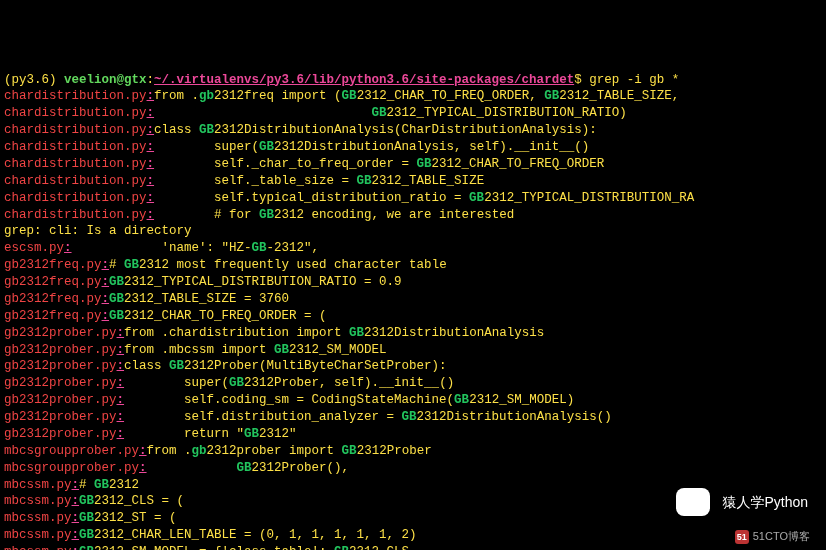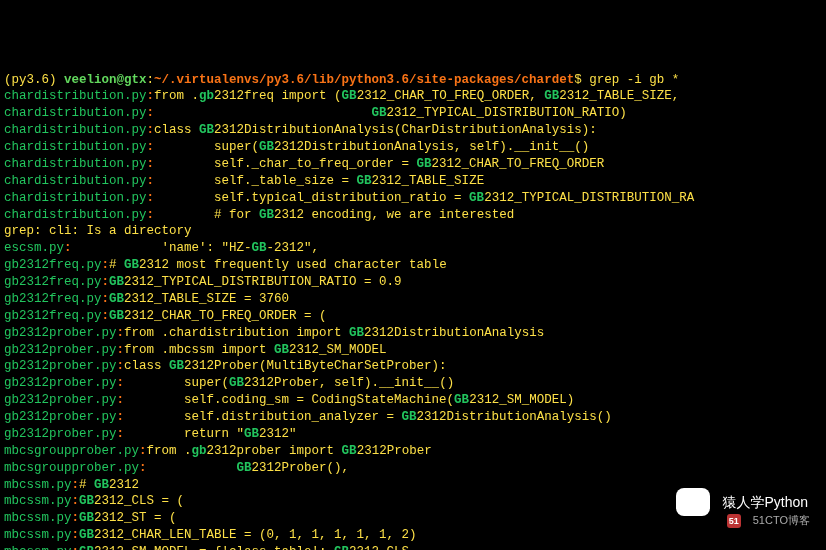--- a/index.html
+++ b/index.html
@@ -11,22 +11,22 @@
     line-height: 1.35;
     color: #cccccc;
     width: 826px;
     height: 550px;
     overflow: hidden;
     box-sizing: border-box;
     white-space: pre;
   }
   .line { display: block; }
   .green-bold { color: #62d85d; font-weight: bold; }
-  .cyan-bold { color: #f97316; font-weight: bold; }
-  .purple { color: #22c55e; }
+  .cyan-bold { color: #ec4899; font-weight: bold; text-decoration: underline; }
+  .purple { color: #ef4444; }
   .red { color: #22c55e; font-weight: bold; }
   .white { color: #fde047; }
   .watermark {
     position: absolute;
     right: 18px;
     bottom: 34px;
     display: flex;
     align-items: center;
     gap: 12px;
     color: #fff;
@@ -37,27 +37,27 @@
     width: 34px; height: 28px; border-radius: 8px; background: #fff;
     position: relative;
   }
   .watermark .bubble::after {
     content: ""; position: absolute; bottom: -6px; left: 8px;
     border: 6px solid transparent; border-top-color: #fff;
   }
   .blogmark {
     position: absolute;
     right: 16px;
-    bottom: 22px;
+    bottom: 6px;
     color: #aaa;
     font-family: sans-serif;
     font-size: 11px;
     display: flex;
     align-items: center;
-    gap: 12px;
+    gap: 4px;
   }
   .blogmark .icon51 {
     display:inline-block; width:14px; height:14px; background:#b33; border-radius:3px;
     color:#fff; font-size:9px; line-height:14px; text-align:center; font-weight:bold;
   }
 </style>
 </head>
 <body>
 
 

